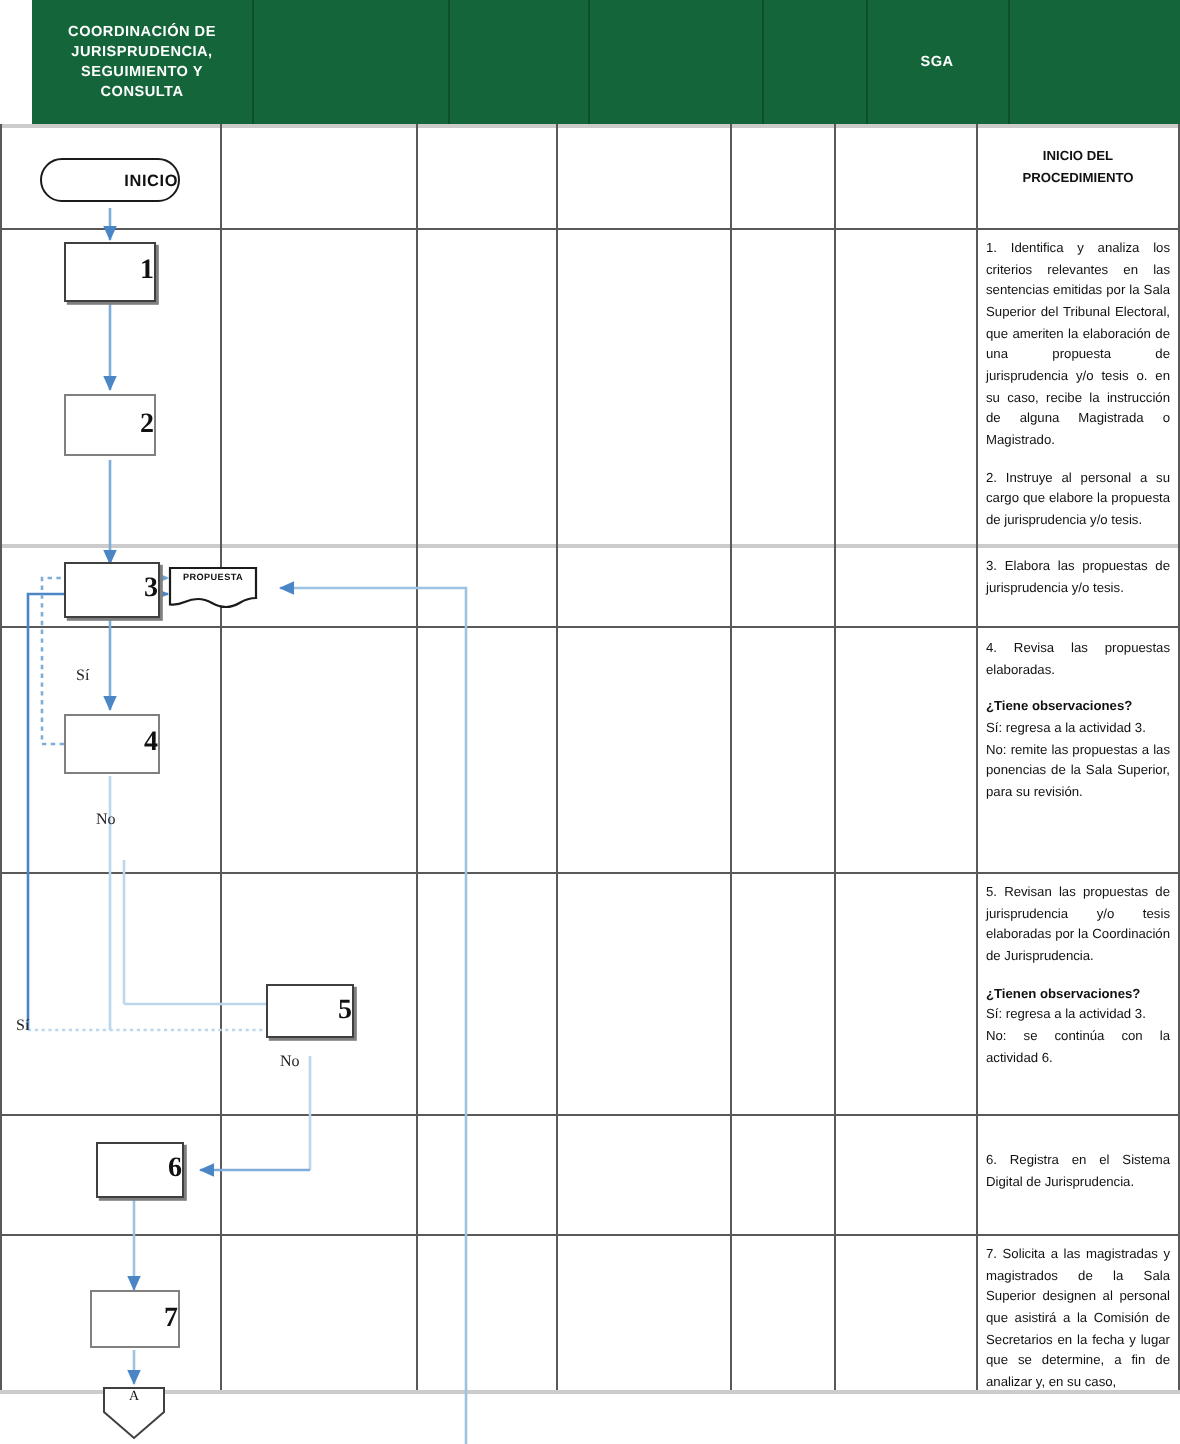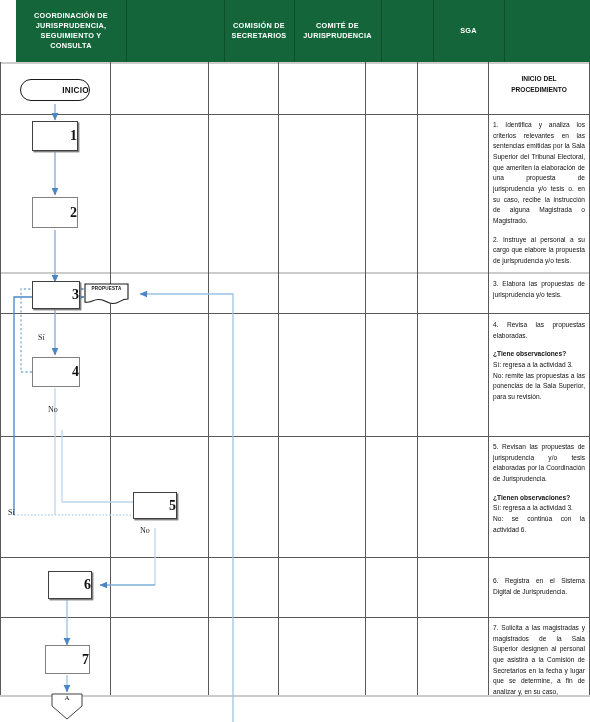--- a/index.html
+++ b/index.html
@@ -52,26 +52,20 @@
   svg.overlay{position:absolute;left:0;top:0;width:590px;height:722px;pointer-events:none;}
 </style>
 </head>
 <body>
 
 <div id="page">
 
   <div class="hdr">
     <div class="hdr-cell" style="left:0;width:110px;">
       <span>COORDINACIÓN DE JURISPRUDENCIA, SEGUIMIENTO Y CONSULTA</span>
-    </div>
-    <div class="hdr-cell" style="left:208px;width:70px;">
-      <span>COMISIÓN DE SECRETARIOS</span>
-    </div>
-    <div class="hdr-cell" style="left:278px;width:87px;">
-      <span>COMITÉ DE JURISPRUDENCIA</span>
     </div>
     <div class="hdr-cell" style="left:417px;width:71px;">
       <span>SGA</span>
     </div>
 
     <div class="hdr-sep" style="left:110px;"></div>
     <div class="hdr-sep" style="left:208px;"></div>
     <div class="hdr-sep" style="left:278px;"></div>
     <div class="hdr-sep" style="left:365px;"></div>
     <div class="hdr-sep" style="left:417px;"></div>

